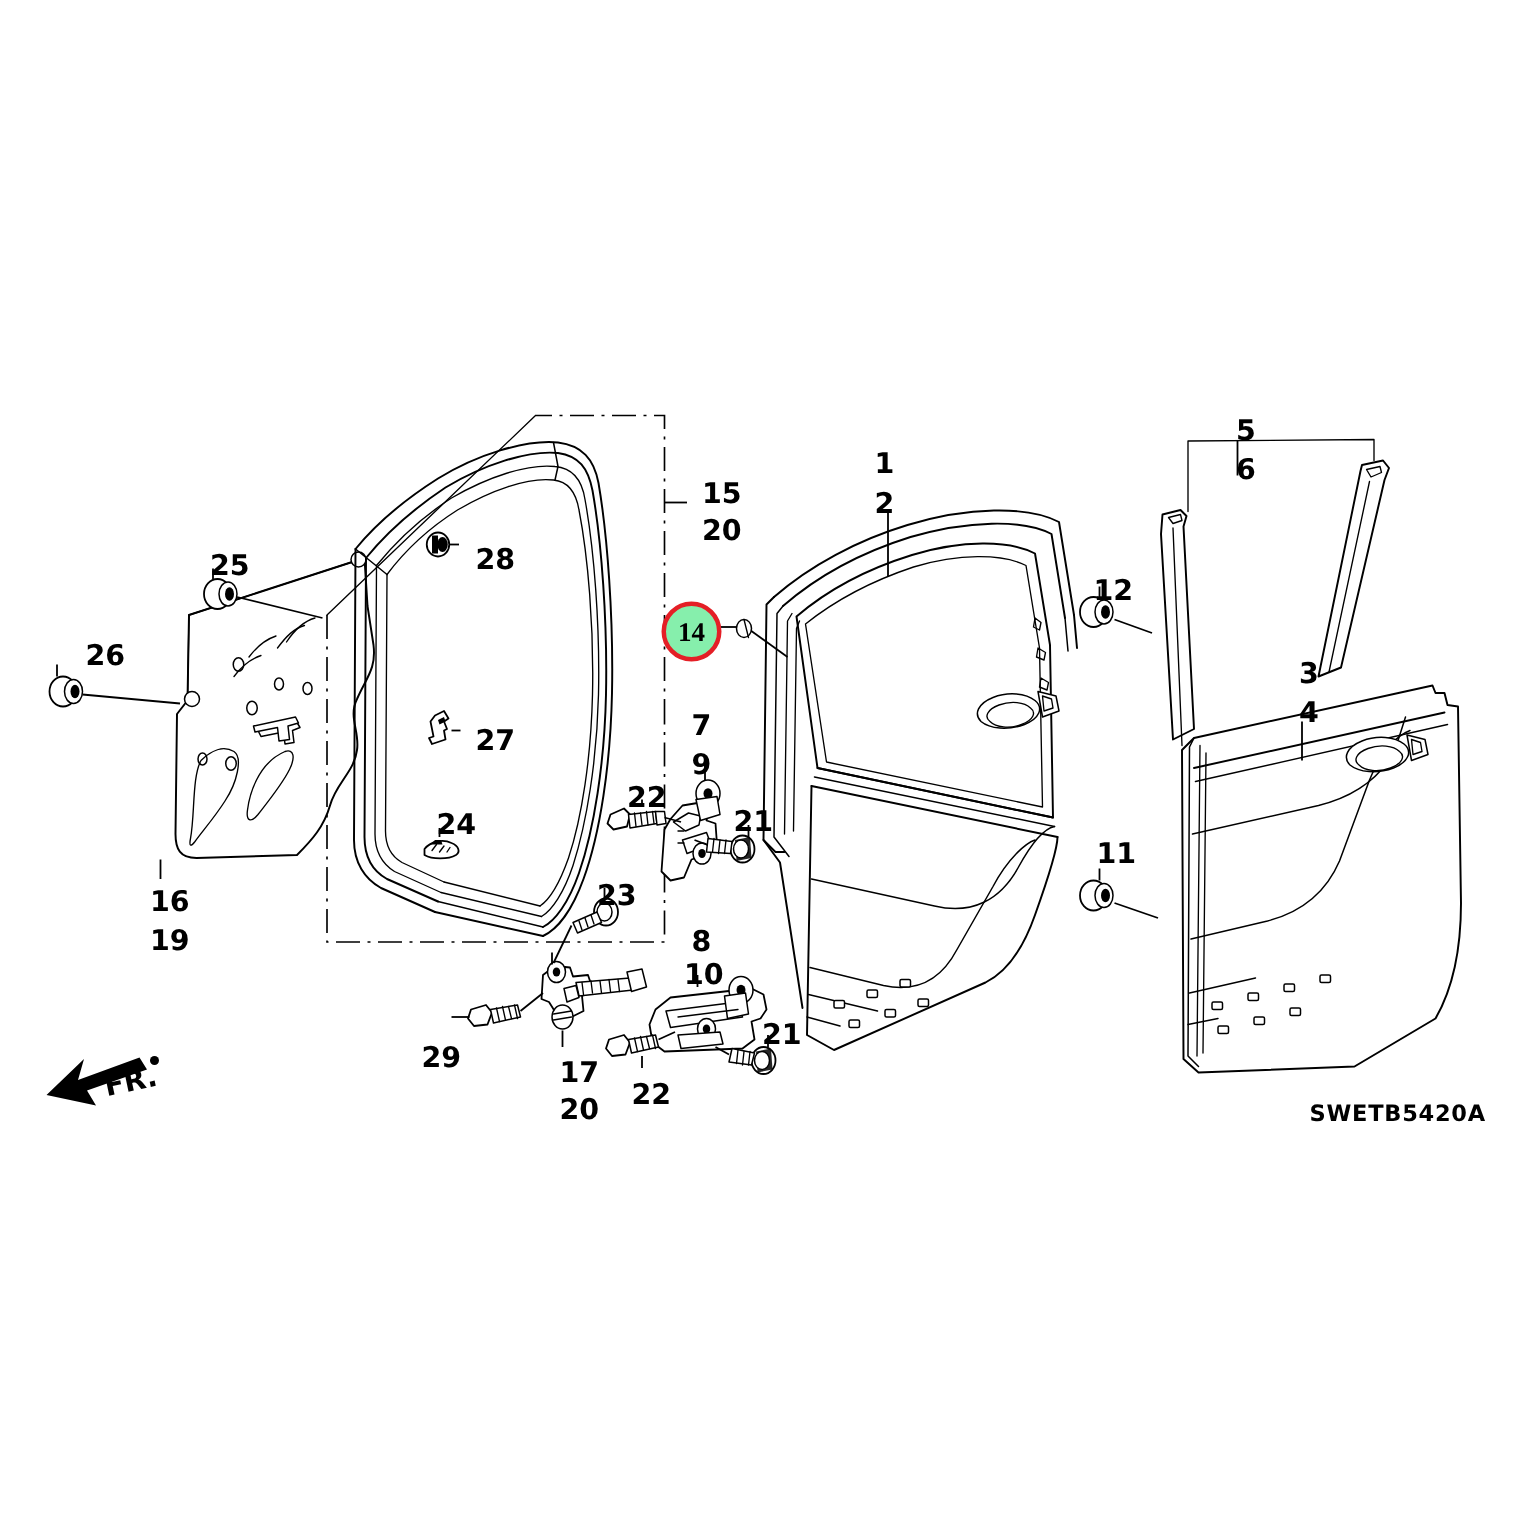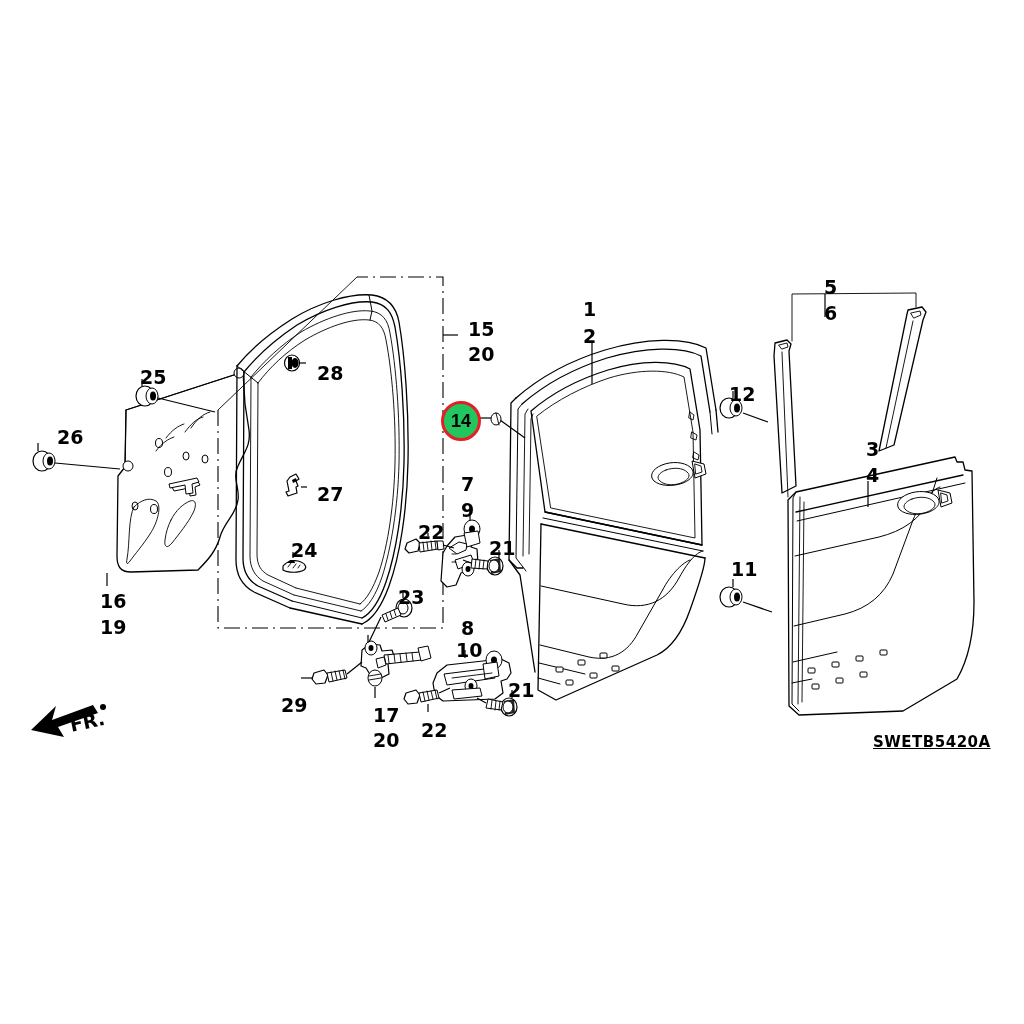--- a/index.html
+++ b/index.html
@@ -15,34 +15,34 @@
   }
   #art{position:absolute;left:0;top:0;width:1024px;height:1024px;z-index:2;}
   .lbl{
     position:absolute;z-index:3;color:#000;
     font-family:"DejaVu Sans",sans-serif;
     font-size:19px;font-weight:600;line-height:1;white-space:nowrap;
   }
   .diagcode{
     position:absolute;z-index:3;color:#000;
     font-family:"DejaVu Sans",sans-serif;
-    font-size:15px;font-weight:700;letter-spacing:.5px;white-space:nowrap;text-decoration:underline;
+    font-size:15px;font-weight:700;letter-spacing:.5px;white-space:nowrap;
   }
   .frtext{
     position:absolute;z-index:3;color:#000;
     font-family:"DejaVu Sans",sans-serif;
     font-size:19px;font-weight:bold;white-space:nowrap;
     transform:rotate(-12deg);transform-origin:left center;
   }
   .hl-circle{
     position:absolute;z-index:4;
     width:34px;height:34px;border-radius:50%;
-    border:3px solid #e41f26;background:#22c55e;
+    border:3px solid #e41f26;background:#86efac;
     display:flex;align-items:center;justify-content:center;
-    font-family:Liberation Sans, sans-serif;
+    font-family:Liberation Serif, serif;
     font-size:18px;font-weight:600;color:#000;
   }
 </style>
 </head>
 <body>
 
 <div id="stage">
 
 
   <svg id="art" viewBox="0 0 1024 1024">

